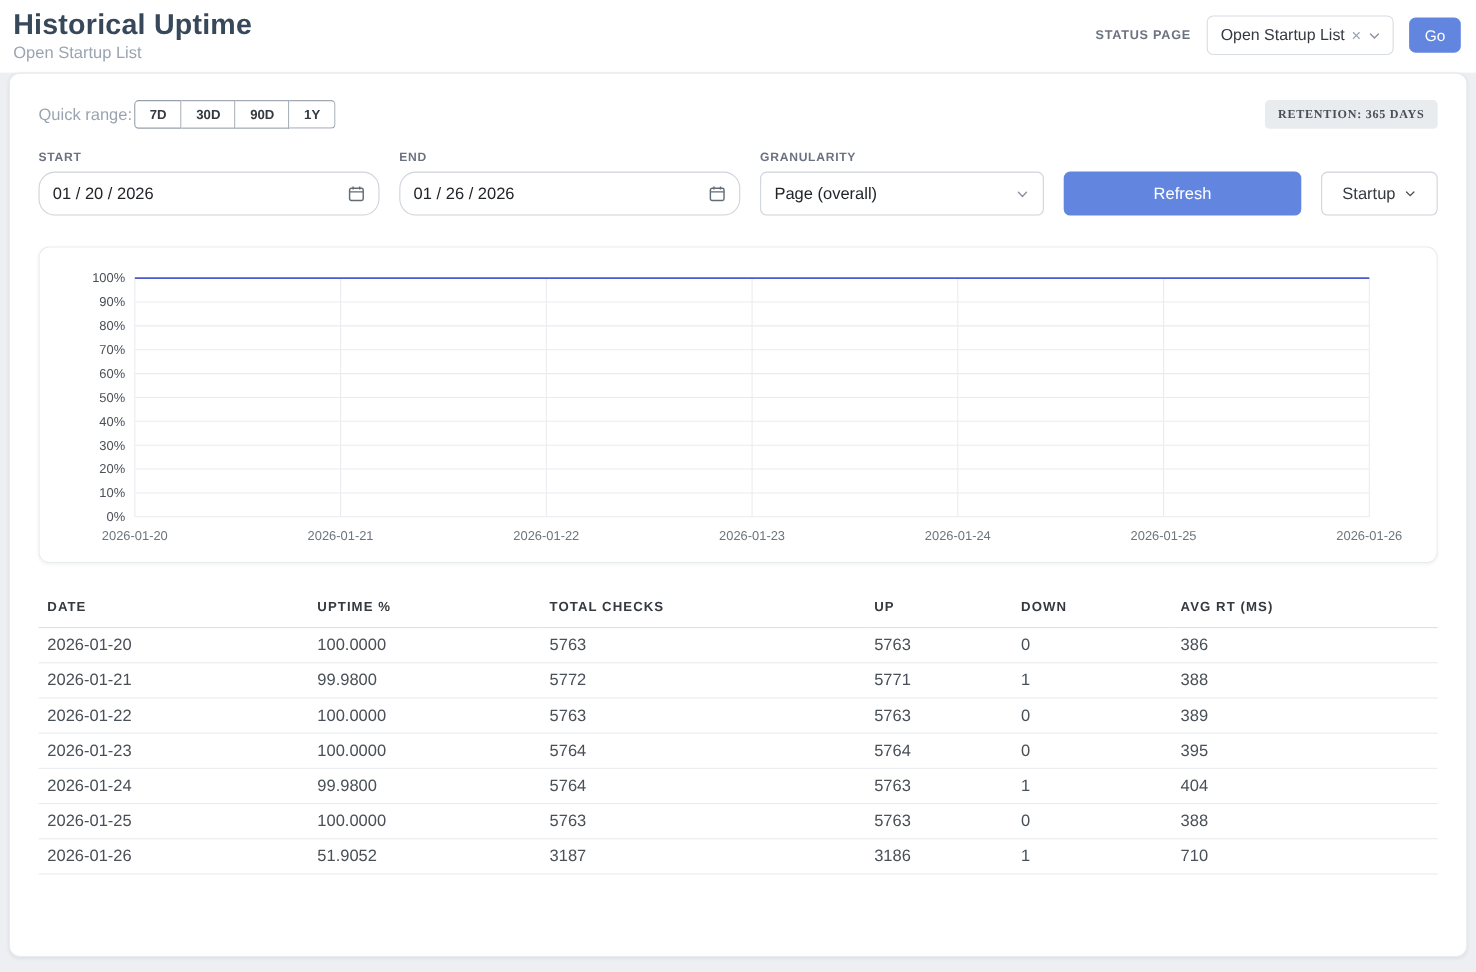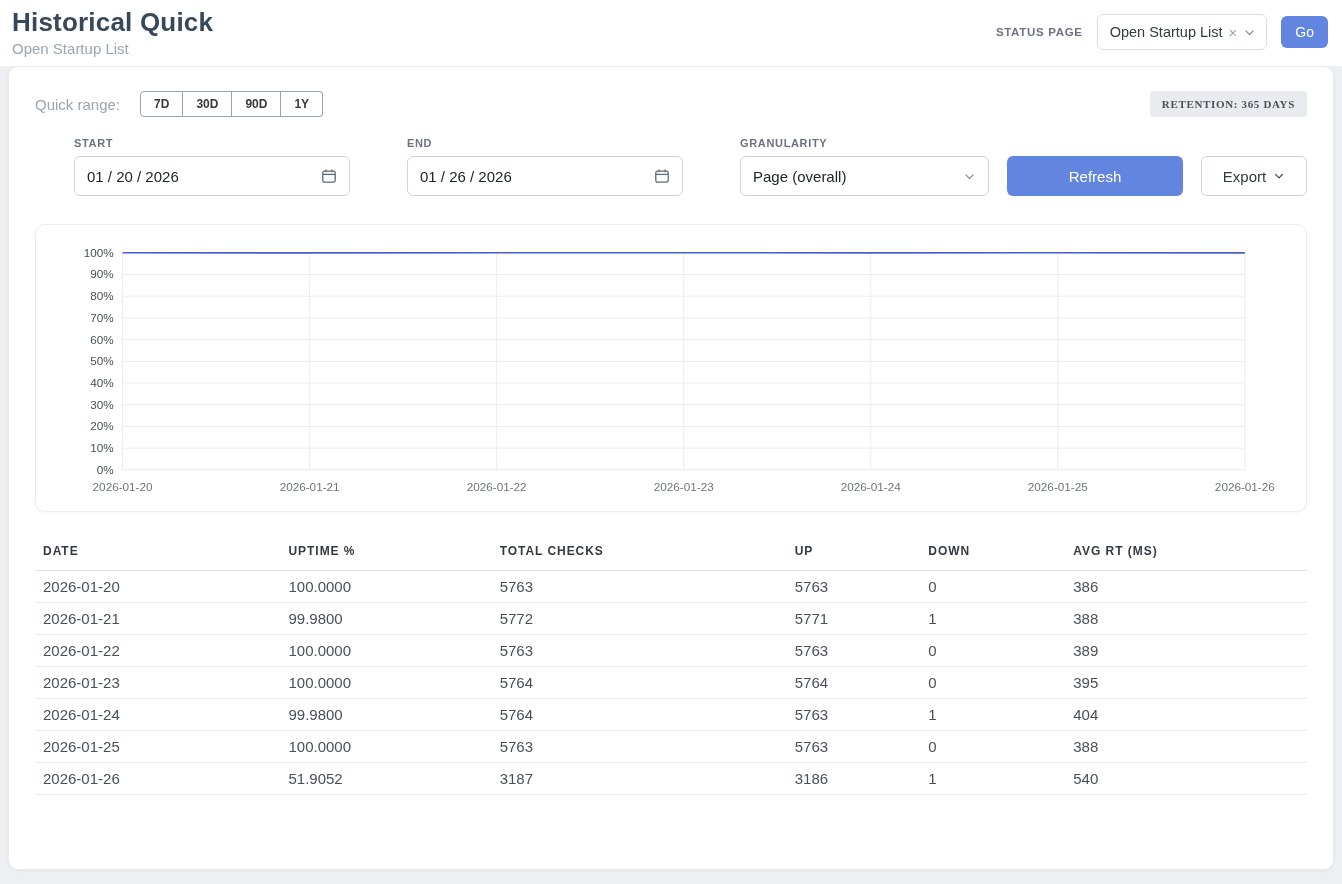--- a/index.html
+++ b/index.html
@@ -63,21 +63,21 @@
   .main-card {
     margin: 0 8px 8px;
     background: #fff;
     border-radius: 10px;
     border: 1px solid #e7eaee;
     box-shadow: 0 1px 3px rgba(20,30,50,0.06);
     padding: 24px 26px 24px;
     height: 804px;
   }
 
-  .controls-top { display: flex; align-items: center; gap: 20px; }
+  .controls-top { display: flex; align-items: center; gap: 2px; }
   .quick-range-label { font-size: 15px; color: #9aa5b1; }
   .segmented { display: flex; }
   .segmented button {
     background: #fff;
     border: 1px solid #97a1ab;
     color: #343a40;
     font-size: 12px;
     font-weight: 600;
     padding: 5px 13px;
     cursor: pointer;
@@ -92,43 +92,43 @@
     color: #495057;
     font-size: 11px;
     font-weight: 700;
     letter-spacing: 0.06em;
     padding: 7px 12px;
     border-radius: 4px;
     font-family: Liberation Serif, serif;
   }
 
   .form-row { display: flex; align-items: flex-end; gap: 18px; margin-top: 20px; }
-  .field { display: flex; flex-direction: column; margin-left: 39px; }
+  .field { display: flex; flex-direction: column; }
   .field > label {
     font-size: 11px;
     font-weight: 600;
     letter-spacing: 0.06em;
     color: #6b7280;
     margin-bottom: 7px;
     text-transform: uppercase;
   }
   .input-box {
     display: flex; align-items: center; justify-content: space-between;
     height: 40px;
     border: 1px solid #ced4da;
     border-radius: 6px;
     background: #fff;
     padding: 0 12px;
     font-size: 15px;
     color: #212529;
     cursor: pointer;
   }
-  .w-date { width: 276px; }
+  .w-date { width: 310px; border-radius: 15px; }
   .field-grow { flex: 1; }
-  .btn-refresh { height: 40px; width: 176px; font-size: 15px; }
+  .btn-refresh { height: 40px; width: 216px; font-size: 15px; }
   .btn-export {
     height: 40px; width: 106px;
     background: #fff;
     border: 1px solid #ced4da;
     border-radius: 6px;
     display: flex; align-items: center; justify-content: center; gap: 7px;
     font-size: 15px; color: #343a40;
     cursor: pointer;
     font-family: inherit;
   }
@@ -166,21 +166,21 @@
     border-bottom: 1px solid #e9ecef;
   }
 
   .icon-svg { display: block; }
 </style>
 </head>
 <body>
 
 <header class="page-header">
   <div class="header-left">
-    <h1 class="page-title">Historical Quick</h1>
+    <h1 class="page-title">Historical Uptime</h1>
     <div class="page-subtitle">Open Startup List</div>
   </div>
   <div class="header-right">
     <span class="small-label">STATUS PAGE</span>
     <div class="select-pill">
       <span>Open Startup List</span>
       <span class="clear-x">×</span>
       <svg class="icon-svg" width="13" height="13" viewBox="0 0 16 16">
           <path d="M3.5 6l4.5 4.5L12.5 6" stroke="#8a94a0" stroke-width="1.6" fill="none" stroke-linecap="round"></path>
         </svg>
@@ -231,21 +231,21 @@
       <label>GRANULARITY</label>
       <div class="input-box">
         <span>Page (overall)</span>
         <svg class="icon-svg" width="13" height="13" viewBox="0 0 16 16">
             <path d="M3.5 6l4.5 4.5L12.5 6" stroke="#8a94a0" stroke-width="1.6" fill="none" stroke-linecap="round"></path>
           </svg>
       </div>
     </div>
     <button class="btn btn-primary btn-refresh">Refresh</button>
     <button class="btn-export">
-      <span>Export</span>
+      <span>Startup</span>
       <svg class="icon-svg" width="12" height="12" viewBox="0 0 16 16">
           <path d="M3.5 6l4.5 4.5L12.5 6" stroke="#49505a" stroke-width="1.6" fill="none" stroke-linecap="round"></path>
         </svg>
     </button>
   </div>
 
   <section class="chart-card">
     <svg id="uptime-chart" class="chart-svg" viewBox="0 0 1250 262">
         <line x1="64" y1="230" x2="1212" y2="230" stroke="#e9ecef" stroke-width="1"></line>
         <text x="55" y="234" text-anchor="end" fill="#495057" font-size="12">0%</text>
@@ -354,18 +354,18 @@
           <td>5763</td>
           <td>0</td>
           <td>388</td>
         </tr>
         <tr>
           <td>2026-01-26</td>
           <td>51.9052</td>
           <td>3187</td>
           <td>3186</td>
           <td>1</td>
-          <td>540</td>
+          <td>710</td>
         </tr>
       </tbody>
   </table>
 
 </main>
 
 </body></html>

